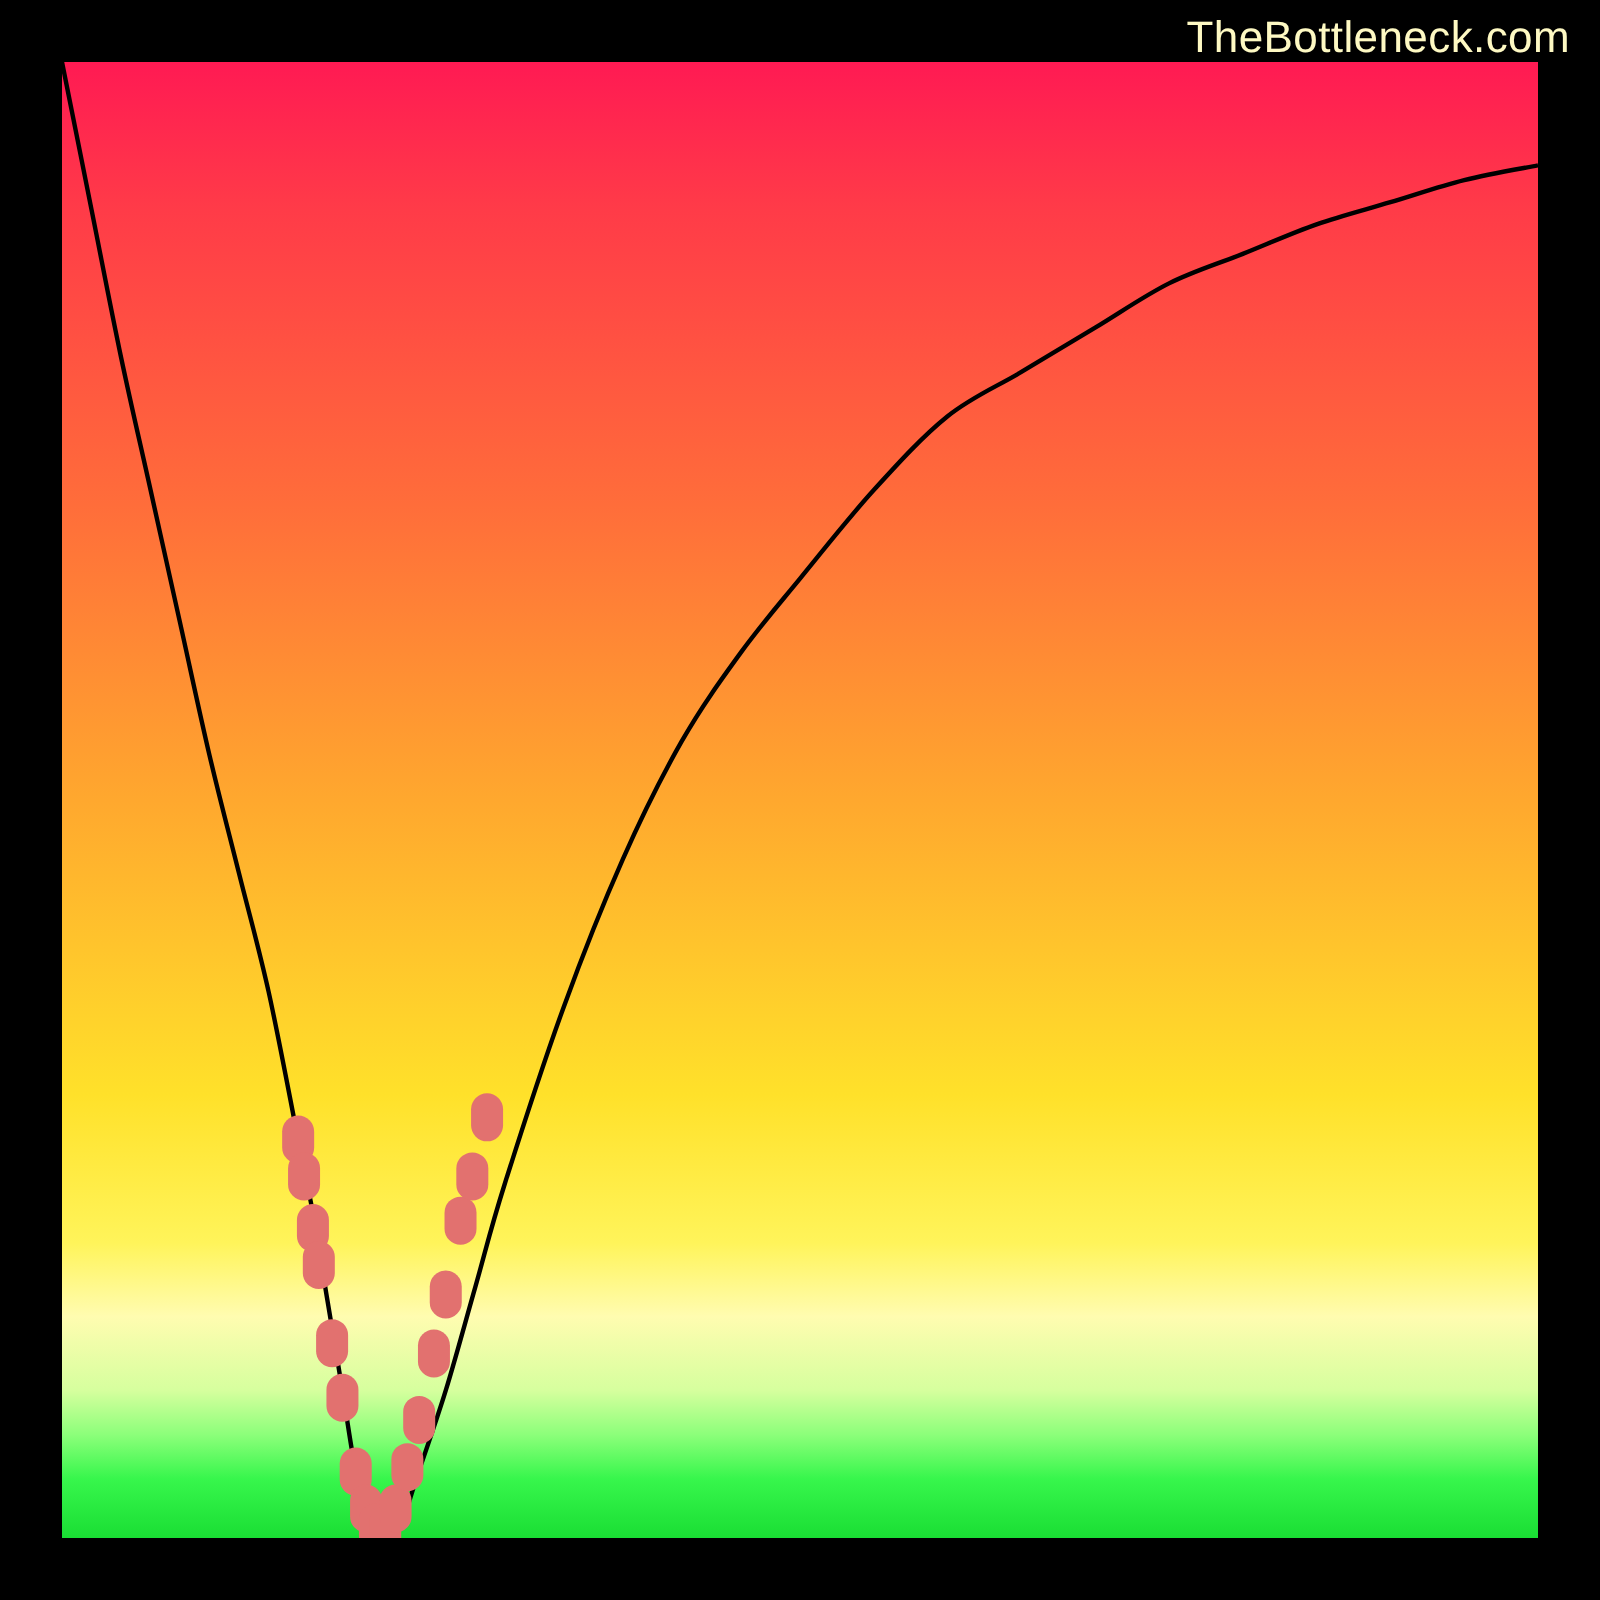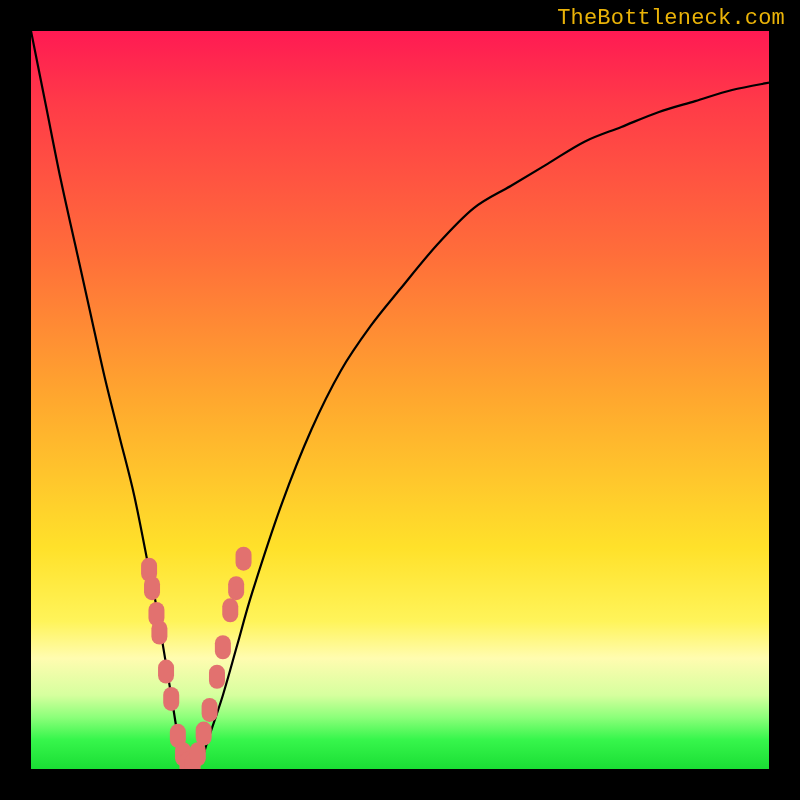--- a/index.html
+++ b/index.html
@@ -44,26 +44,25 @@
     );
   }
   .curve-svg {
     position: absolute;
     inset: 0;
   }
   .watermark {
     position: absolute;
     top: 6px;
     right: 15px;
-    color: #eab308;
+    color: #fef9c3;
     font-size: 22px;
     letter-spacing: 0.2px;
     font-weight: 400;
     user-select: none;
-    font-family: Liberation Mono, monospace;
   }
 </style>
 </head>
 <body>
 
 <div class="frame">
 
   <div class="plot-area">
     <div class="gradient"></div>
     <svg class="curve-svg" viewBox="0 0 738 738" preserveAspectRatio="none">

